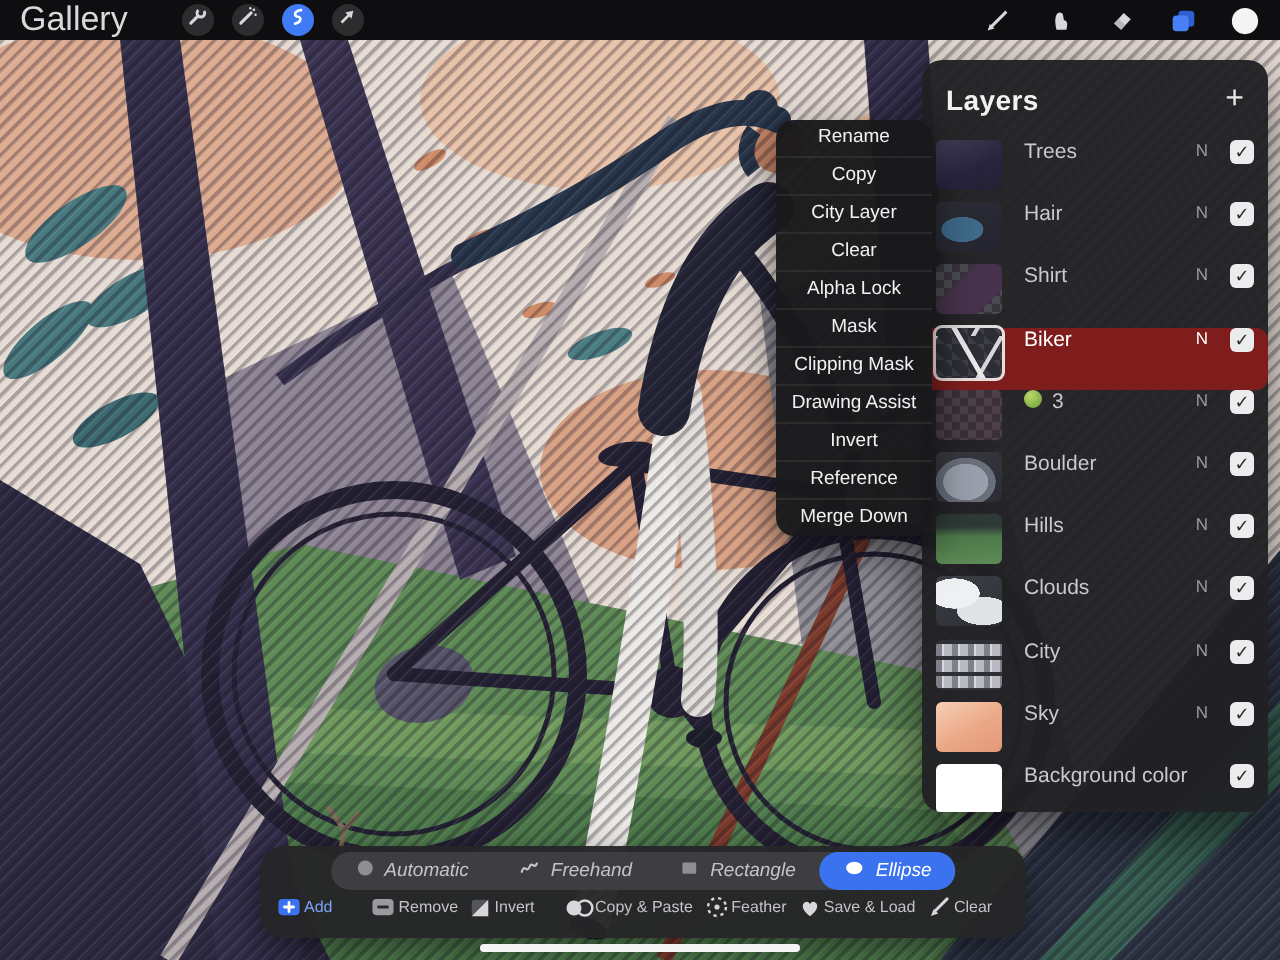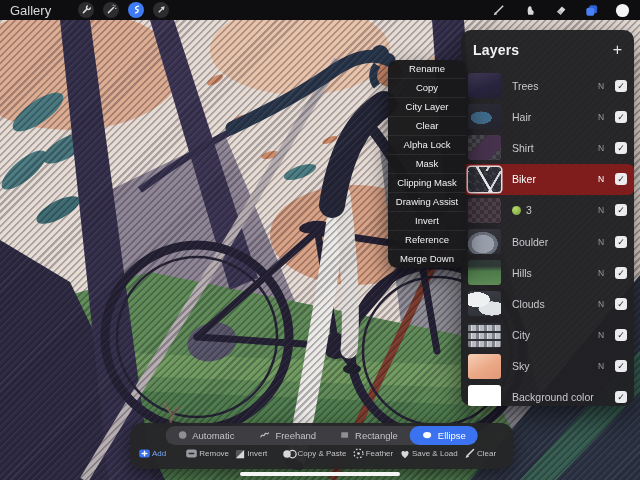--- a/index.html
+++ b/index.html
@@ -2,21 +2,21 @@
 <html><head>
 <meta charset="utf-8">
 <style>
   html,body{margin:0;padding:0;background:#000;}
   #screen{position:relative;width:640px;height:480px;overflow:hidden;background:#101012;
           font-family:"Liberation Sans",sans-serif;-webkit-font-smoothing:antialiased;}
 
   
   #topbar{position:absolute;left:0;top:0;width:640px;height:20px;background:#0e0e10;
           display:flex;align-items:center;z-index:40;}
-  #gallery{color:#d9d9db;font-size:13px;margin-left:10px;margin-right:18px;text-align:center;}
+  #gallery{color:#d9d9db;font-size:17px;margin-left:10px;margin-right:18px;text-align:center;}
   .tbcircle{width:16px;height:16px;border-radius:50%;background:#2c2c2e;margin-left:9px;
             display:flex;align-items:center;justify-content:center;}
   .tbcircle.active{background:#3f7bf5;}
   #topbar-right{margin-left:auto;display:flex;align-items:center;gap:16px;margin-right:10px;}
   .tbicon{width:15px;height:15px;display:flex;align-items:center;justify-content:center;}
 
   
   #canvas-area{position:absolute;left:0;top:20px;width:640px;height:460px;z-index:1;}
   #canvas-area svg{display:block;}
   #hatch{position:absolute;left:0;top:20px;width:640px;height:460px;z-index:2;pointer-events:none;
@@ -26,21 +26,21 @@
       rgba(246,240,234,0.07) 2.3px 3.1px,
       transparent 3.1px 5px);}
 
   
   #layers-panel{position:absolute;left:461px;top:30px;width:173px;height:376px;z-index:10;
     background:rgba(33,33,36,0.97);border-radius:10px;box-shadow:0 10px 28px rgba(0,0,0,0.55);
     overflow:hidden;}
   #layers-header{height:30px;display:flex;align-items:center;padding:5px 12px;}
   #layers-title{color:#f2f2f3;font-size:14px;font-weight:bold;letter-spacing:0.2px;}
   #add-layer{margin-left:auto;color:#e8e8ea;font-size:16px;font-weight:300;line-height:16px;}
-  .layer-row{height:31.2px;display:flex;align-items:center;padding:0 7px;position:relative;}
+  .layer-row{height:31.2px;display:flex;align-items:flex-start;padding:0 7px;position:relative;}
   .layer-row.selected{background:#7f1d1d;border-radius:6px;}
   .thumb{width:33px;height:25px;border-radius:3px;margin-right:11px;flex:none;
     background-color:#3c3c44;
     background-image:linear-gradient(45deg,#50505a 25%,transparent 25%,transparent 75%,#50505a 75%),
                      linear-gradient(45deg,#50505a 25%,transparent 25%,transparent 75%,#50505a 75%);
     background-size:8px 8px;background-position:0 0,4px 4px;}
   .layer-row.selected .thumb{box-shadow:0 0 0 1.5px rgba(255,255,255,0.85);}
   .layer-name{flex:1;color:#c9c9cd;font-size:10.5px;white-space:nowrap;overflow:hidden;}
   .layer-row.selected .layer-name,.layer-row.selected .blend{color:#fff;}
   .blend{width:14px;text-align:center;color:#9a9a9f;font-size:8.5px;margin-right:7px;}
@@ -89,21 +89,21 @@
   .menu-item{height:18px;line-height:18px;text-align:center;color:#f1f1f3;font-size:9.5px;
     border-top:1px solid rgba(255,255,255,0.07);white-space:nowrap;}
   .menu-item:first-child{border-top:none;}
 
   
   #bottom-panel{position:absolute;left:130px;top:423px;width:383px;height:46px;z-index:15;
     background:rgba(37,37,40,0.96);border-radius:12px;box-shadow:0 6px 18px rgba(0,0,0,0.45);}
   #mode-pill{position:absolute;left:50%;transform:translateX(-50%);top:3px;height:19px;
     background:#3e3e42;border-radius:10px;display:flex;align-items:center;}
   .mode-seg{display:flex;align-items:center;gap:5px;height:19px;padding:0 12px;border-radius:10px;
-    color:#c3c3c8;font-size:9.5px;white-space:nowrap;}
+    color:#c3c3c8;font-size:9.5px;white-space:nowrap;font-style:italic;}
   .mode-seg.active{background:#3a72f0;color:#fff;}
   #action-row{position:absolute;left:8px;right:8px;top:24px;display:flex;justify-content:space-between;}
   .action-btn{display:flex;flex-direction:row;align-items:center;gap:1px;min-width:42px;}
   .action-btn .albl{font-size:8px;color:#c3c3c8;white-space:nowrap;}
   .action-btn.active .albl{color:#7aa5f8;}
   .aicon{height:13px;display:flex;align-items:center;justify-content:center;}
 
   #home-indicator{position:absolute;left:240px;top:472px;width:160px;height:4px;border-radius:2.5px;
     background:#f5f5f5;z-index:30;}
 </style>

